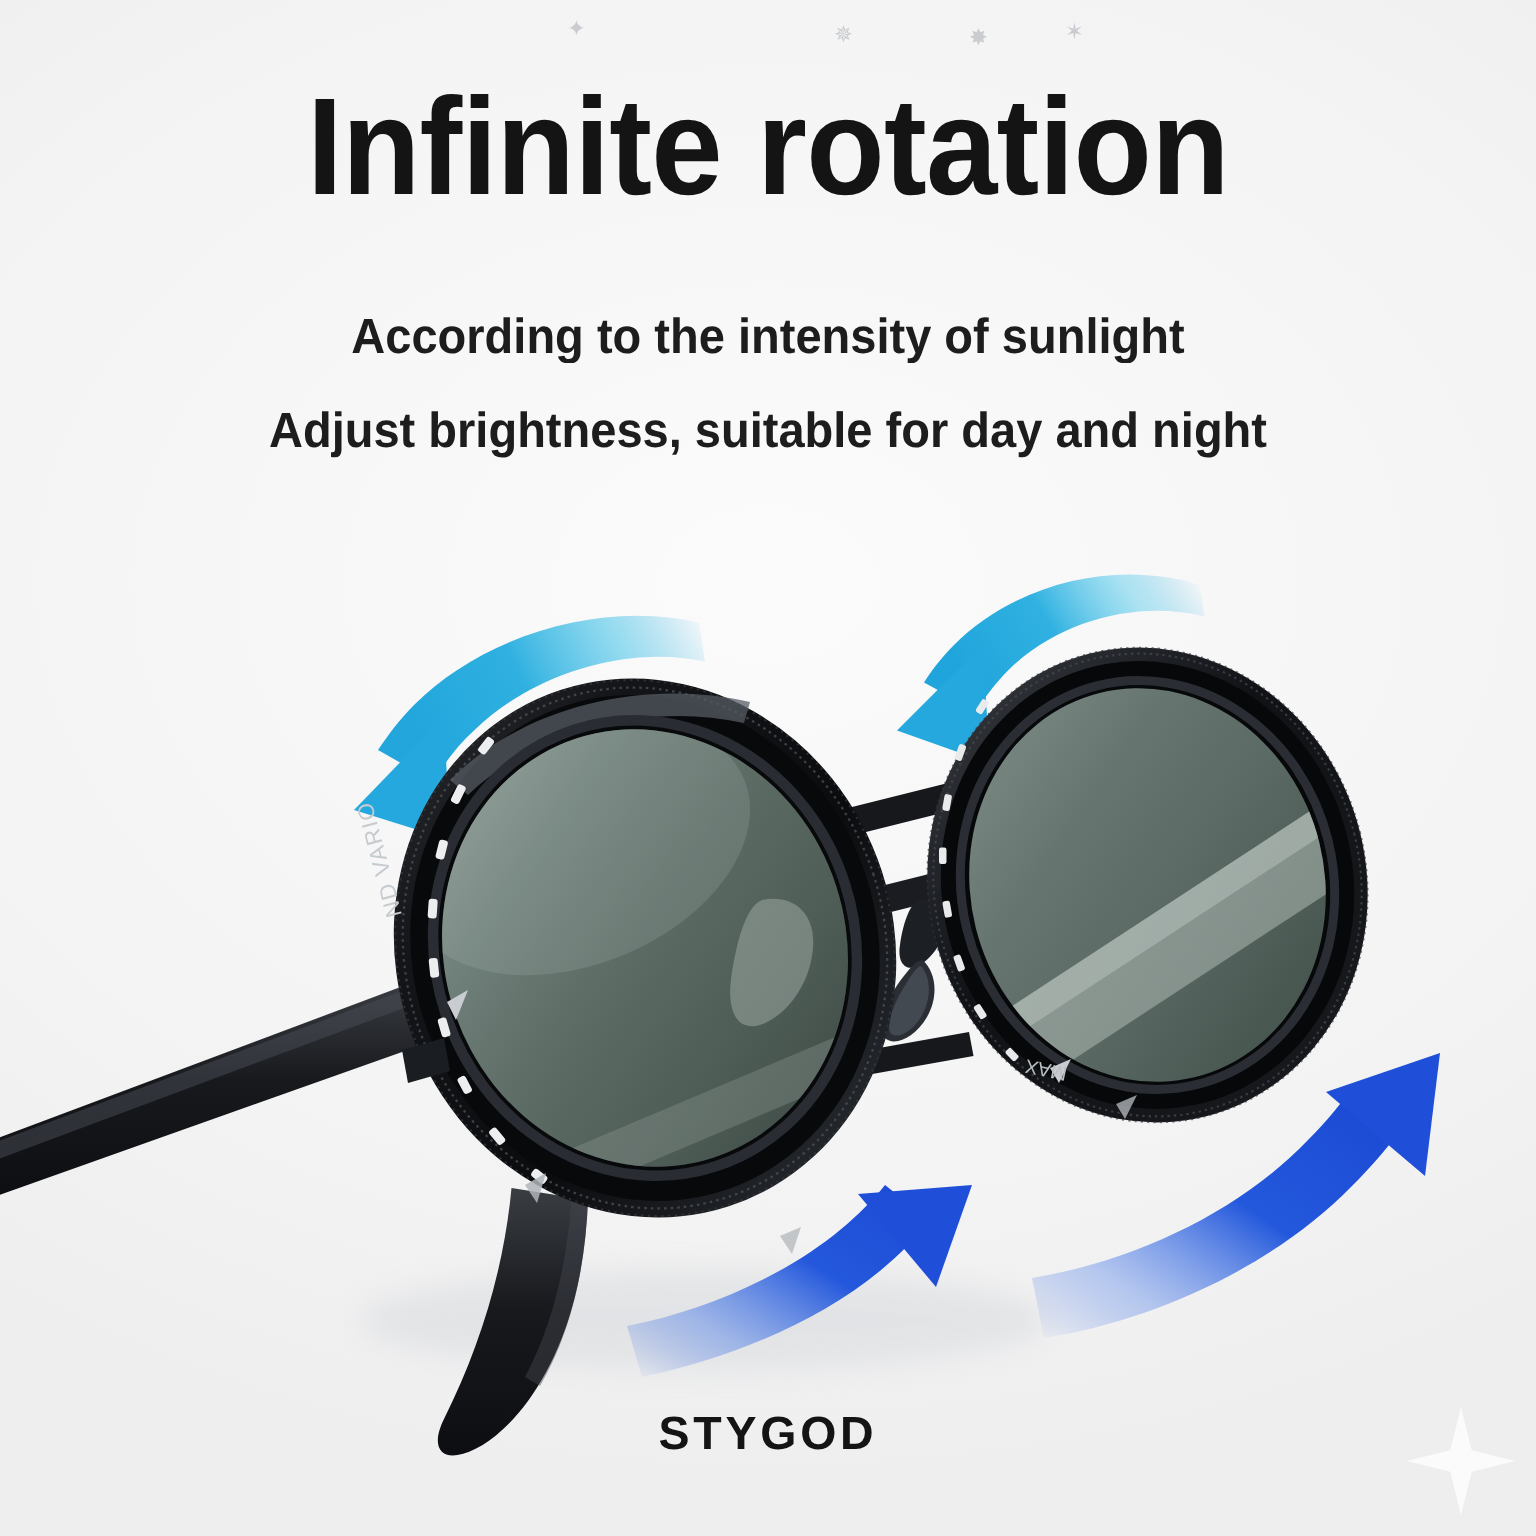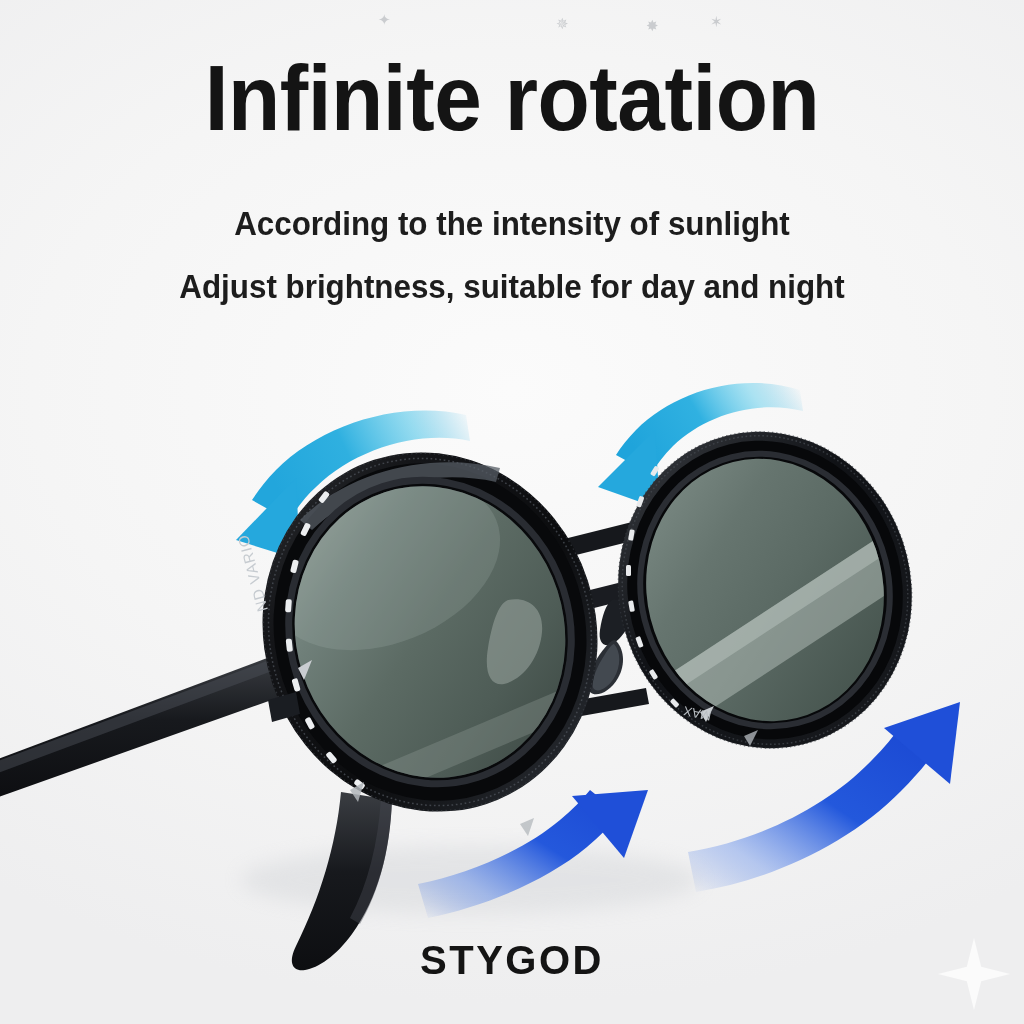--- a/index.html
+++ b/index.html
@@ -39,21 +39,21 @@
   .sub{
     position:absolute;left:0;right:0;text-align:center;
     font-size:33px;font-weight:700;color:#1d1d1d;
     letter-spacing:0px;white-space:nowrap;
     transform:scaleX(.95);
   }
   .sub1{top:205px;}
   .sub2{top:268px;}
   .brand{
     position:absolute;left:0;right:0;top:938px;text-align:center;
-    font-size:40px;font-weight:700;color:#141414;letter-spacing:2.5px;
+    font-size:31px;font-weight:700;color:#141414;letter-spacing:2.5px;
   }
   
   .layer{position:absolute;left:0;top:0;width:1024px;height:1024px;}
   .layer.below{z-index:1;}
   .layer.above{z-index:3;}
   #glasses{position:absolute;left:0;top:0;width:1024px;height:1024px;z-index:2;}
   .txtlayer{position:relative;z-index:6;}
   .sparklelayer{z-index:5;}
 </style>
 </head>

